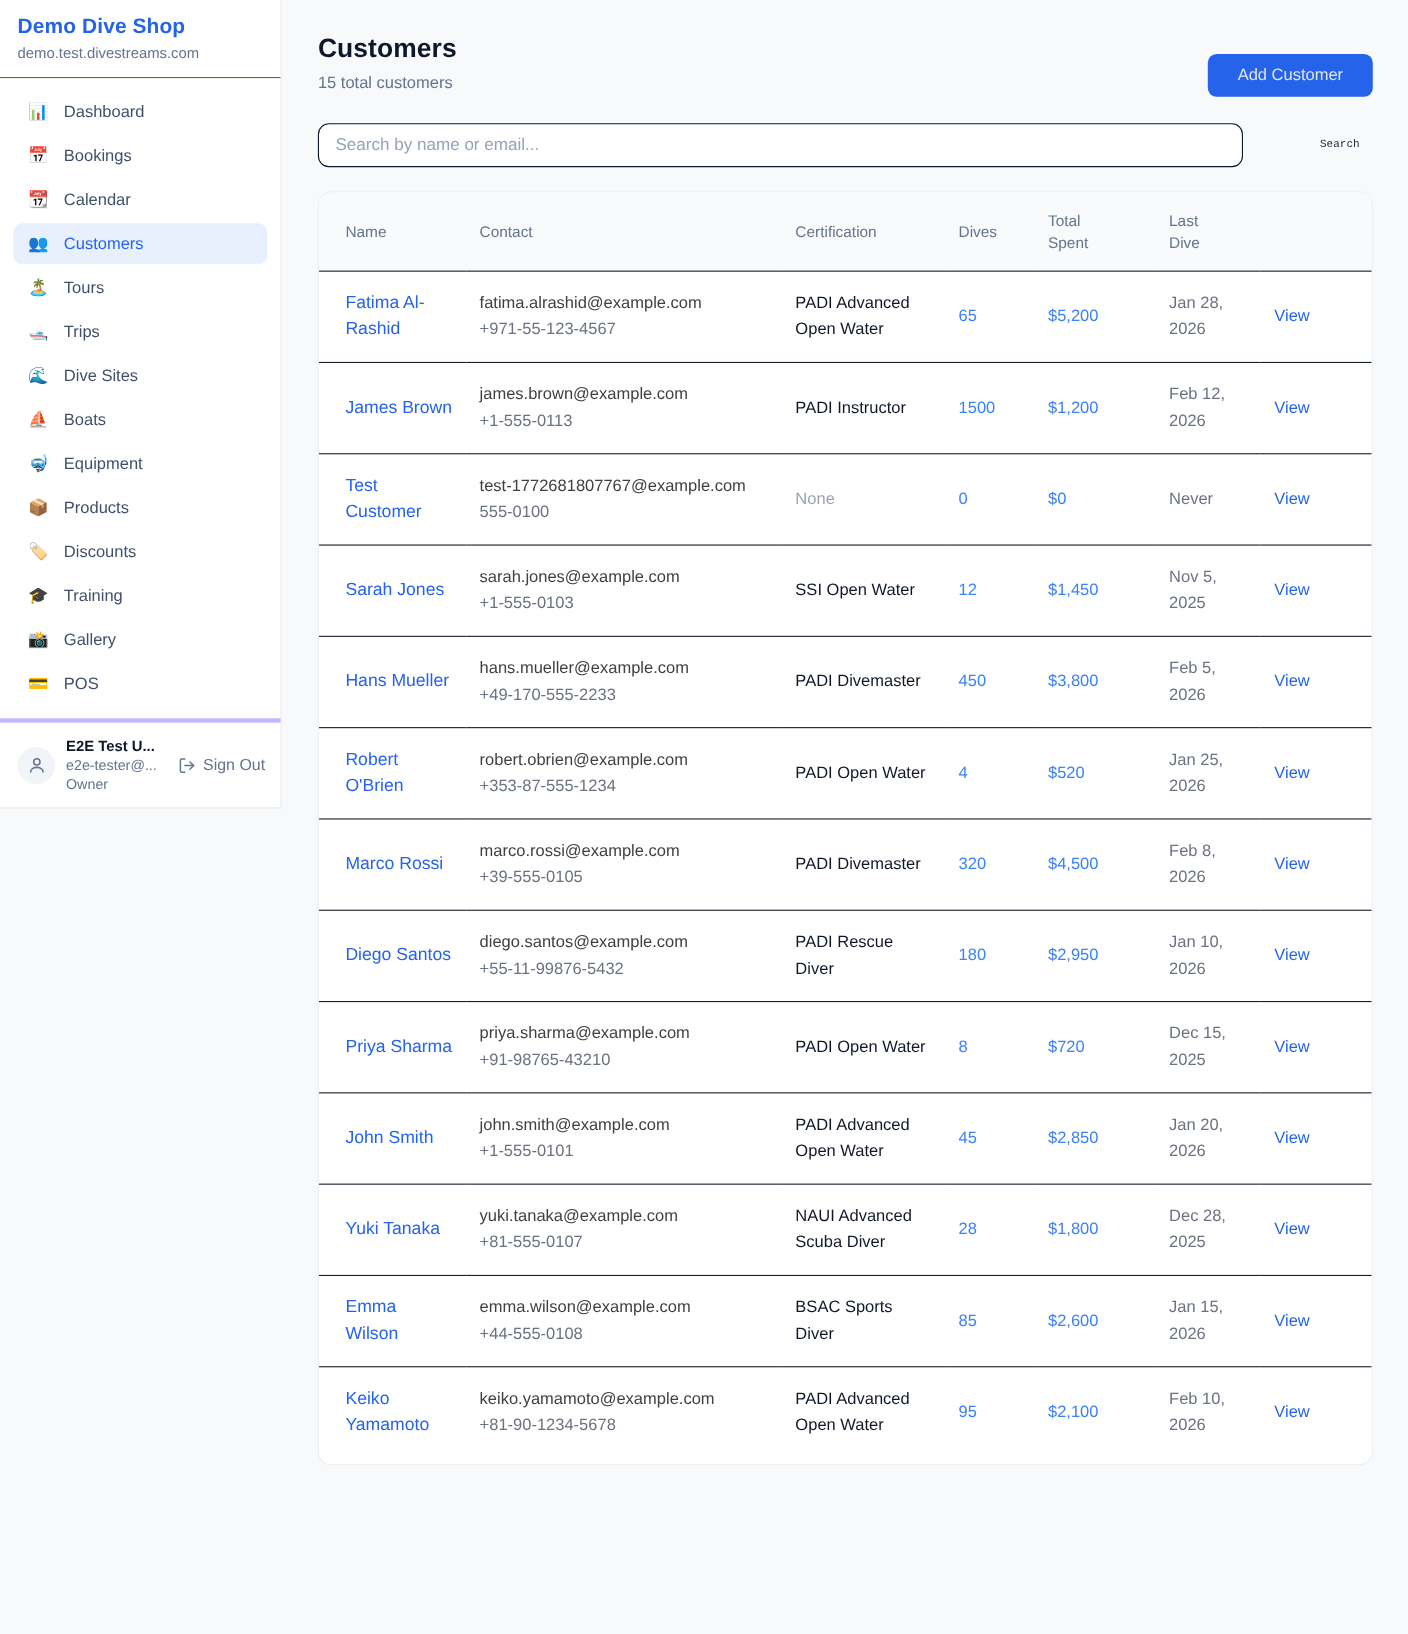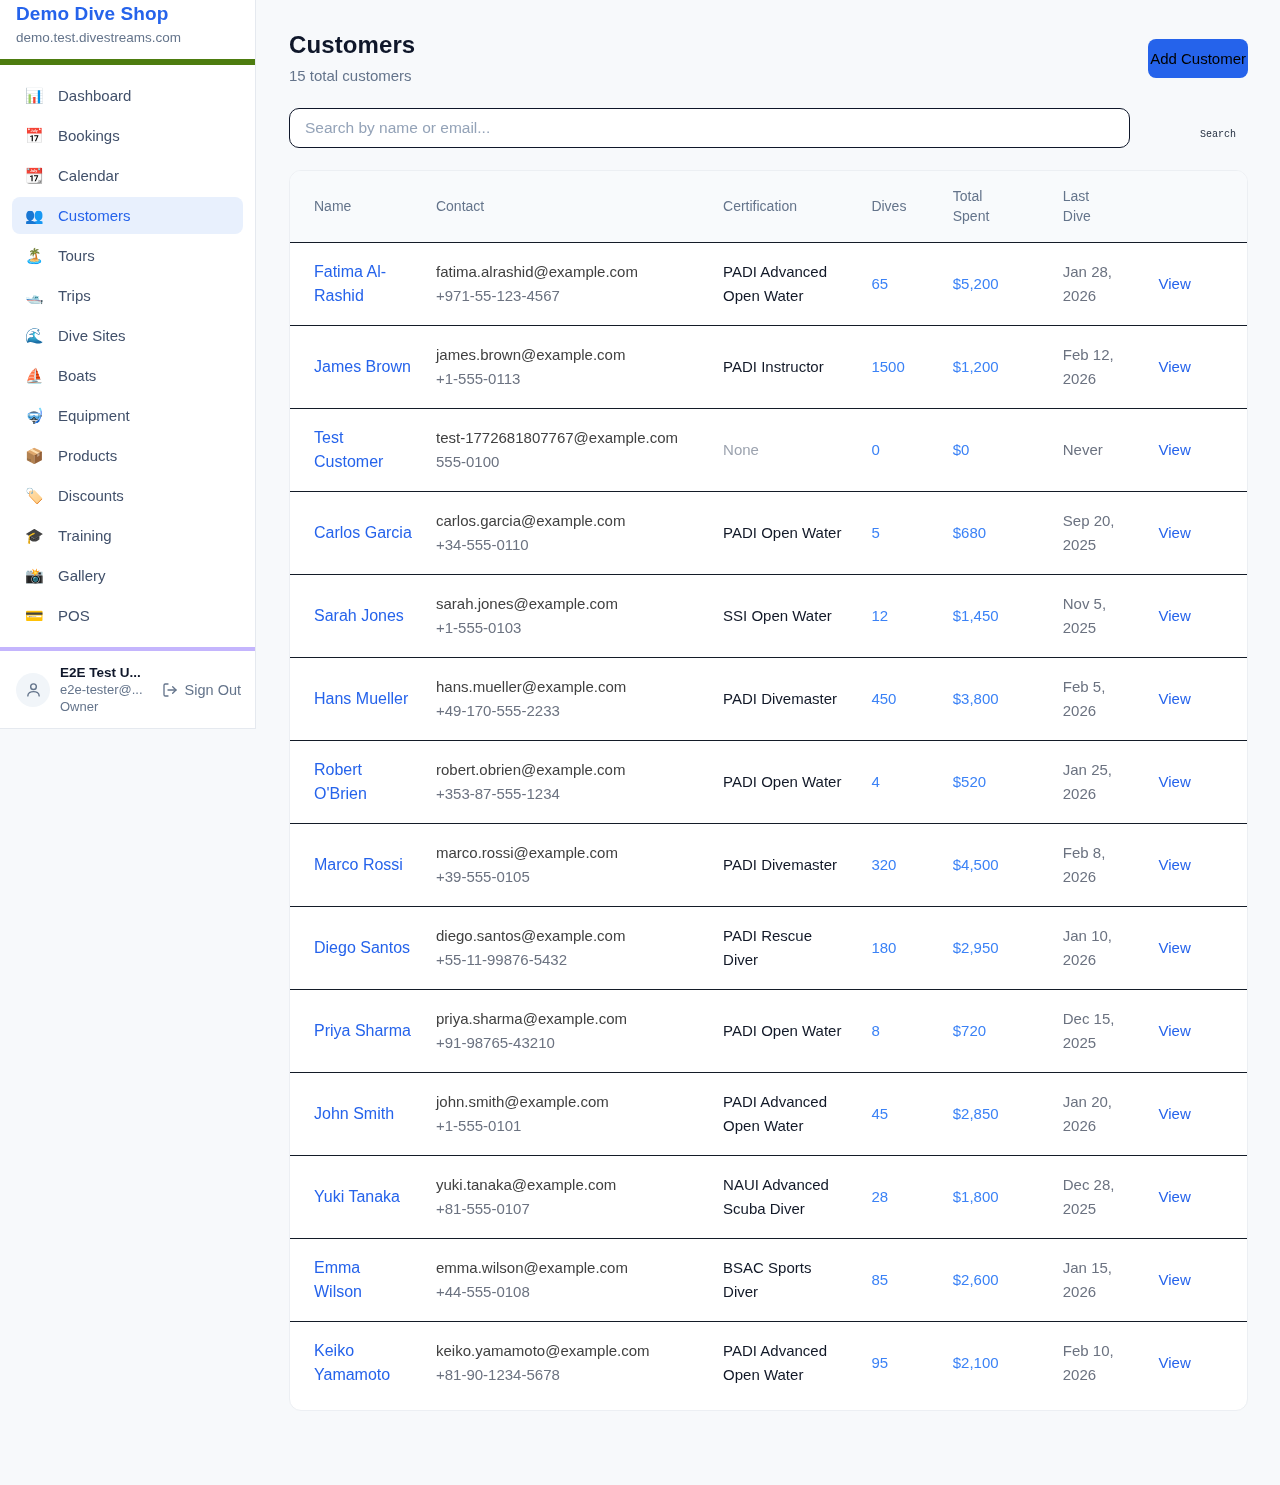--- a/index.html
+++ b/index.html
@@ -14,22 +14,22 @@
   
   .sidebar {
     position: absolute;
     top: 0; left: 0;
     width: 256px;
     background: #ffffff;
     border-right: 1px solid #e5e9ef;
     border-bottom: 1px solid #e5e9ef;
   }
   .brand {
-    padding: 3px 16px 14px 16px;
-    border-bottom: 6px solid #4d7c0f;
+    padding: 14px 16px 14px 16px;
+    border-bottom: 1px solid #4d7c0f;
   }
   .brand-name {
     color: #2563eb;
     font-size: 19px;
     font-weight: 700;
     letter-spacing: 0.1px;
     cursor: pointer;
   }
   .brand-domain {
     margin-top: 5px;
@@ -97,32 +97,32 @@
     flex: 0 0 auto;
   }
 
   
   .main { margin-left: 256px; padding: 31px 32px 30px 33px; }
   .page-header { display: flex; justify-content: space-between; align-items: flex-start; }
   .page-title { font-size: 24px; font-weight: 700; color: #0f172a; letter-spacing: 0.1px; }
   .page-subtitle { margin-top: 8px; font-size: 15px; color: #64748b; }
   .btn-primary {
     background: #2563eb;
-    color: #000000;
+    color: #e5e5e5;
     border: none;
     border-radius: 8px;
-    padding: 11px 2px;
+    padding: 11px 27px;
     font-size: 15px;
     font-weight: 500;
     font-family: "Liberation Sans", sans-serif;
     cursor: pointer;
-    margin-top: 8px;
-  }
-
-  .search-row { margin-top: 24px; display: flex; align-items: flex-end; gap: 44px; }
+    margin-top: 18px;
+  }
+
+  .search-row { margin-top: 24px; display: flex; align-items: center; gap: 44px; }
   .search-input {
     flex: 1 1 auto;
     height: 40px;
     border: 1.5px solid #0f172a;
     border-radius: 10px;
     padding: 0 15px;
     font-size: 15.5px;
     font-family: "Liberation Sans", sans-serif;
     color: #0f172a;
     background: #ffffff;
@@ -351,32 +351,20 @@
               <div class="cell-email">test-1772681807767@example.com</div>
               <div class="cell-phone">555-0100</div>
             </td>
             <td><span class="cell-cert muted">None</span></td>
             <td><span class="cell-dives">0</span></td>
             <td><span class="cell-spent">$0</span></td>
             <td><span class="cell-lastdive">Never</span></td>
             <td><a class="view-link">View</a></td>
           </tr>
           <tr>
-            <td><a class="name-link">Carlos Garcia</a></td>
-            <td>
-              <div class="cell-email">carlos.garcia@example.com</div>
-              <div class="cell-phone">+34-555-0110</div>
-            </td>
-            <td><span class="cell-cert">PADI Open Water</span></td>
-            <td><span class="cell-dives">5</span></td>
-            <td><span class="cell-spent">$680</span></td>
-            <td><span class="cell-lastdive">Sep 20, 2025</span></td>
-            <td><a class="view-link">View</a></td>
-          </tr>
-          <tr>
             <td><a class="name-link">Sarah Jones</a></td>
             <td>
               <div class="cell-email">sarah.jones@example.com</div>
               <div class="cell-phone">+1-555-0103</div>
             </td>
             <td><span class="cell-cert">SSI Open Water</span></td>
             <td><span class="cell-dives">12</span></td>
             <td><span class="cell-spent">$1,450</span></td>
             <td><span class="cell-lastdive">Nov 5, 2025</span></td>
             <td><a class="view-link">View</a></td>

